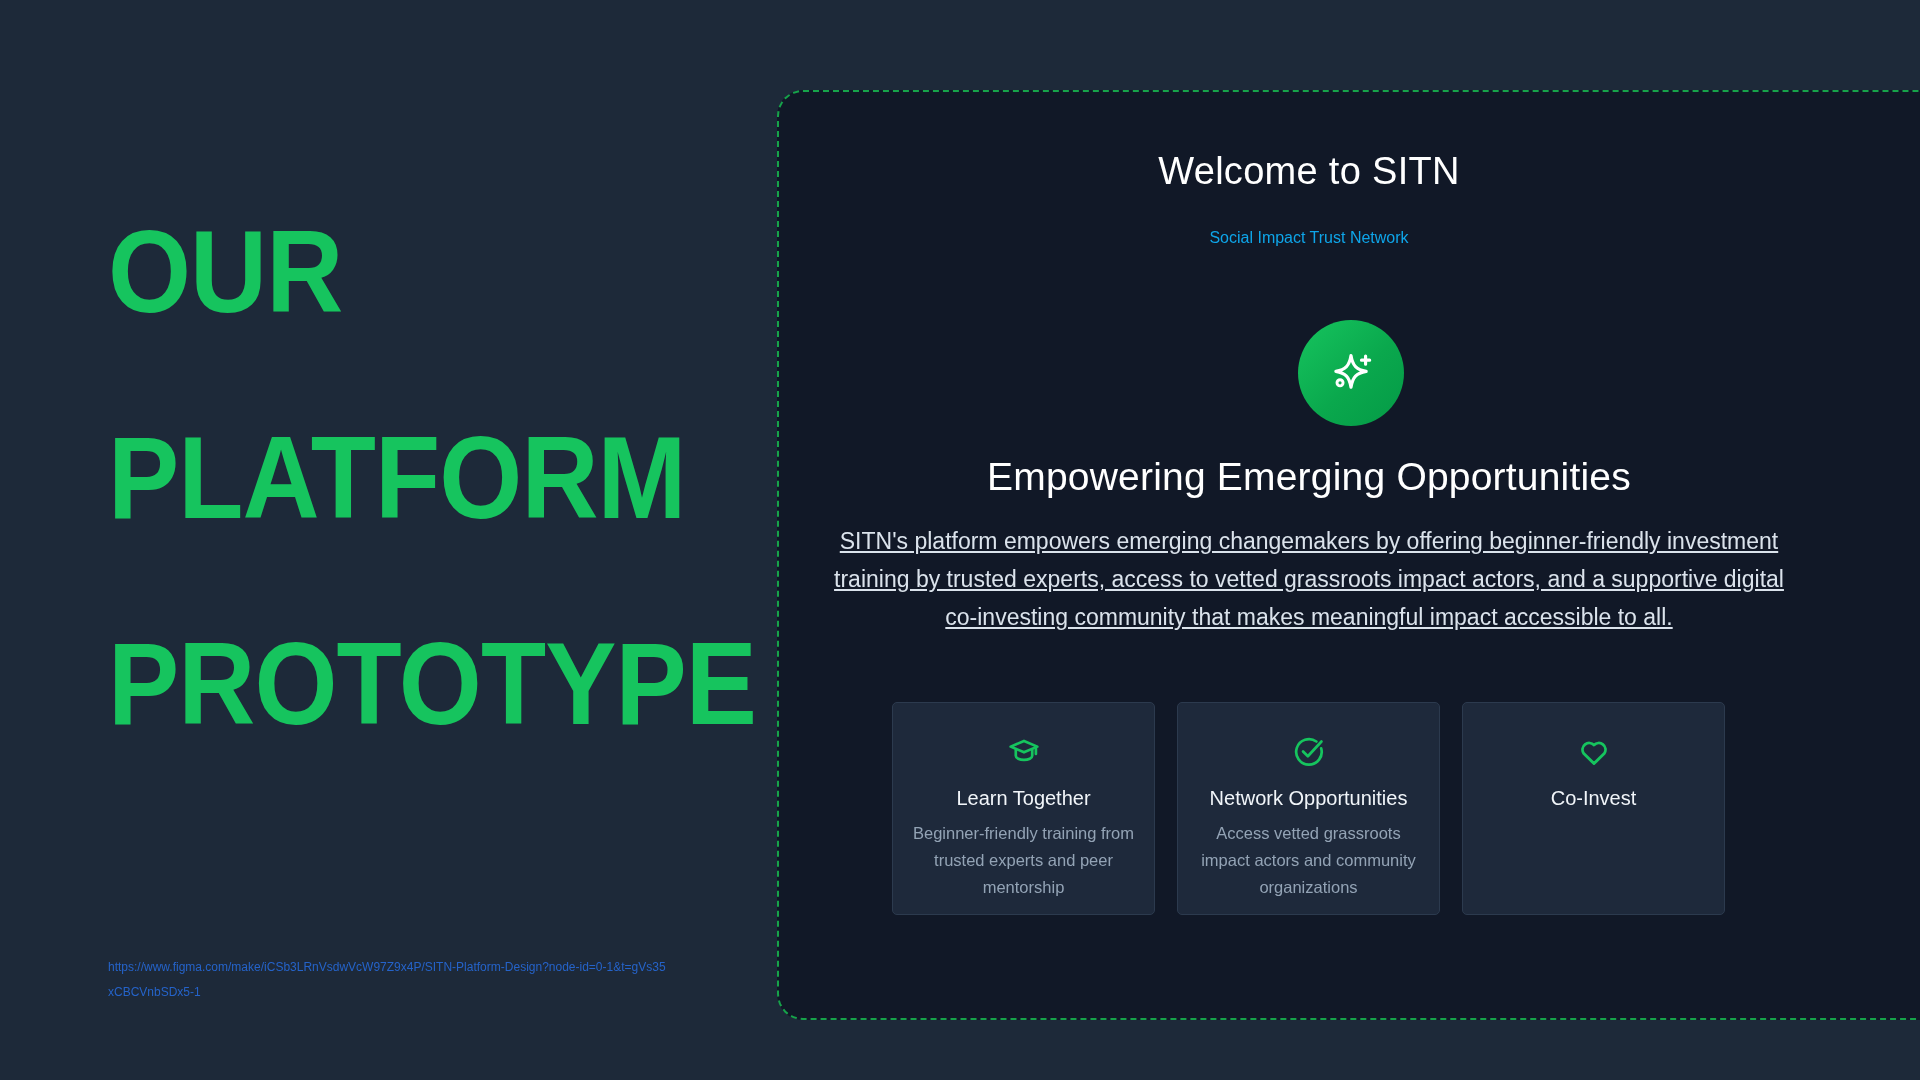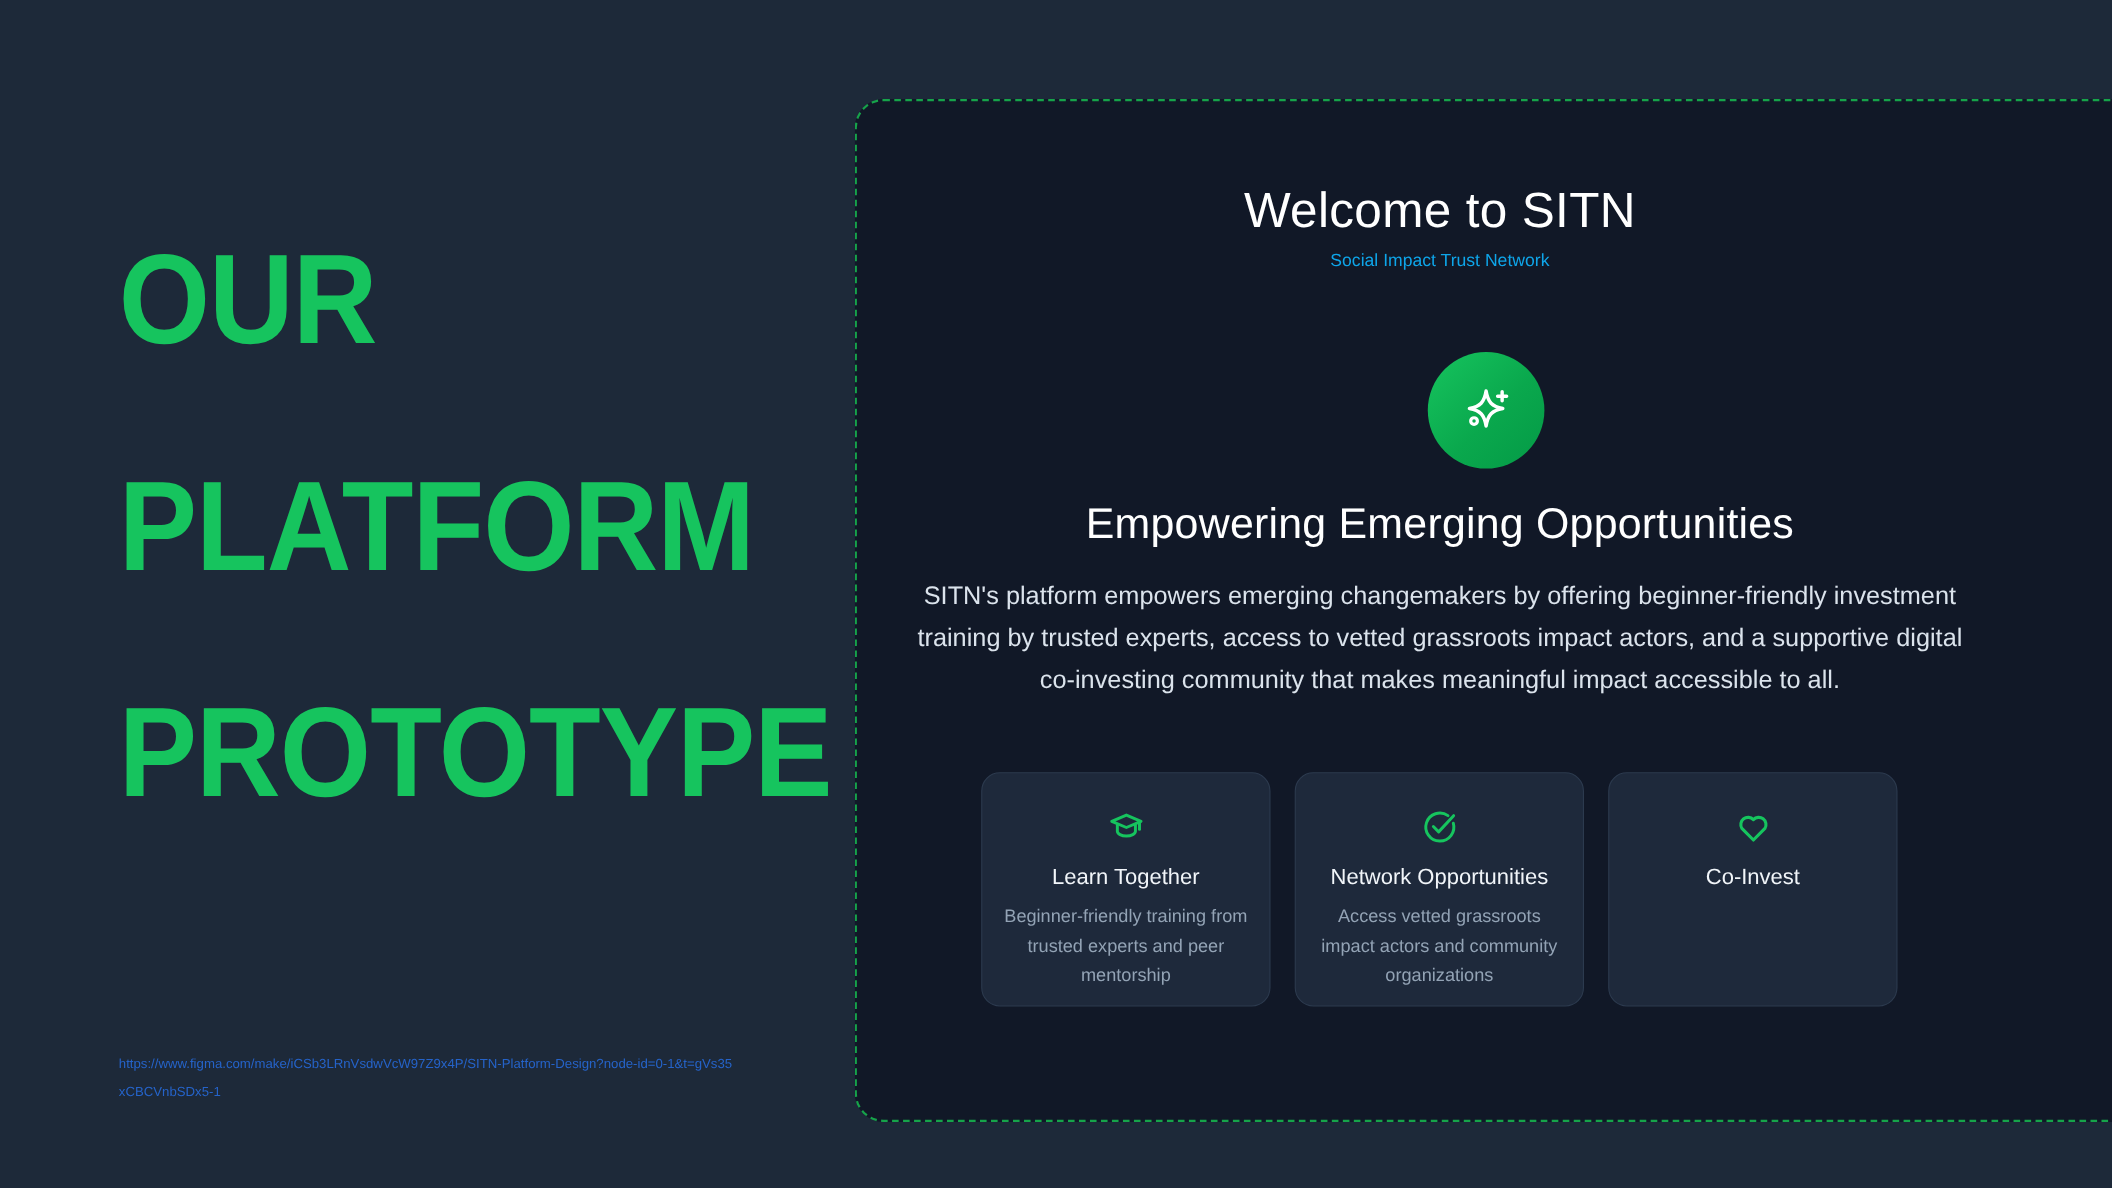--- a/index.html
+++ b/index.html
@@ -76,23 +76,23 @@
   }
 
   .center-col {
     position: absolute;
     left: 0;
     width: 1060px;
     text-align: center;
   }
 
   #welcome-title {
-    top: 73px;
+    top: 58px;
     color: #ffffff;
-    font-size: 45px;
+    font-size: 38px;
     font-weight: normal;
     letter-spacing: 0.3px;
   }
   #welcome-subtitle {
     top: 137px;
     color: #0ea5e9;
     font-size: 16px;
   }
 
   #sparkle-badge {
@@ -116,38 +116,39 @@
     letter-spacing: 0.2px;
   }
 
   #feature-paragraph {
     top: 430px;
     left: 45px;
     width: 970px;
     color: #dbe3ec;
     font-size: 23px;
     line-height: 38px;
+    text-decoration: underline;
   }
 
   
   #cards-row {
     position: absolute;
     left: 113px;
     top: 610px;
     width: 835px;
     display: flex;
     gap: 22px;
   }
   .feature-card {
     width: 263px;
     height: 213px;
     box-sizing: border-box;
     background: #1e293b;
     border: 1px solid #2c3a4e;
-    border-radius: 17px;
+    border-radius: 5px;
     padding: 28px 16px 0 16px;
     text-align: center;
   }
   .card-icon {
     height: 42px;
     display: flex;
     align-items: center;
     justify-content: center;
   }
   .card-title {

